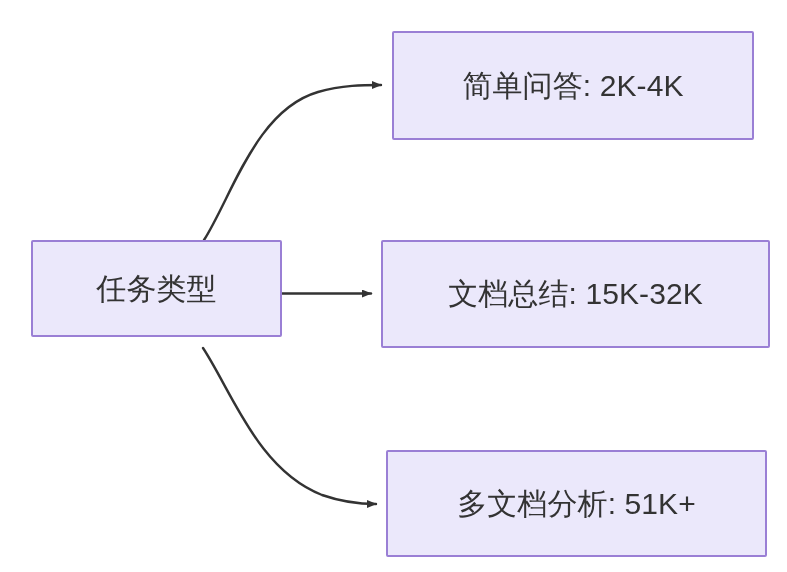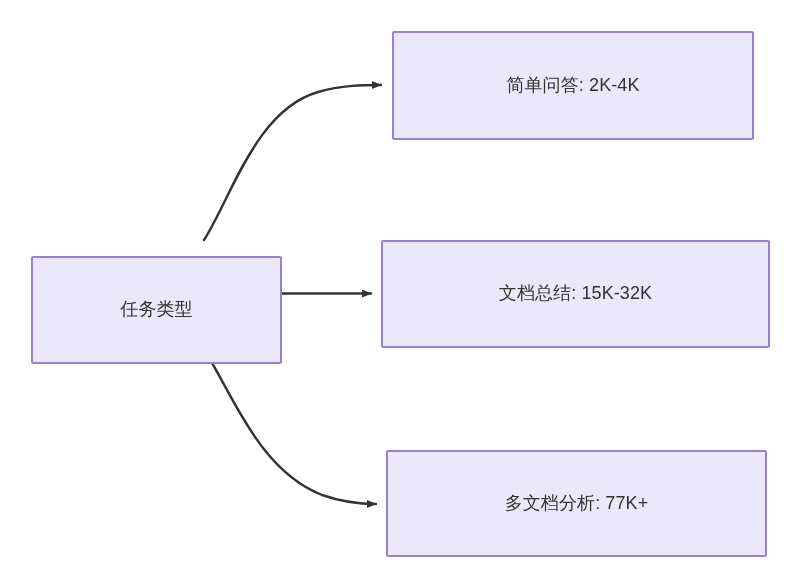--- a/index.html
+++ b/index.html
@@ -29,31 +29,31 @@
     position: absolute;
     box-sizing: border-box;
     display: flex;
     align-items: center;
     justify-content: center;
     background: #ebe8fb;
     border: 2px solid #9a7fd5;
     border-radius: 2px;
   }
   .flow-node-label {
-    font-size: 18px;
+    font-size: 30px;
     line-height: 1.2;
     color: #333333;
     white-space: nowrap;
     letter-spacing: 0.1px;
   }
   #node-root {
     left: 31px;
-    top: 256px;
+    top: 240px;
     width: 251px;
-    height: 108px;
+    height: 97px;
     text-align: right;
   }
   #node-simple-qa {
     left: 392px;
     top: 31px;
     width: 362px;
     height: 109px;
   }
   #node-doc-summary {
     left: 381px;
@@ -93,16 +93,16 @@
 
   <div class="flow-node" id="node-simple-qa">
     <span class="flow-node-label">简单问答: 2K-4K</span>
   </div>
 
   <div class="flow-node" id="node-doc-summary">
     <span class="flow-node-label">文档总结: 15K-32K</span>
   </div>
 
   <div class="flow-node" id="node-multi-doc">
-    <span class="flow-node-label">多文档分析: 77K+</span>
+    <span class="flow-node-label">多文档分析: 51K+</span>
   </div>
 
 </div>
 
 </body></html>

